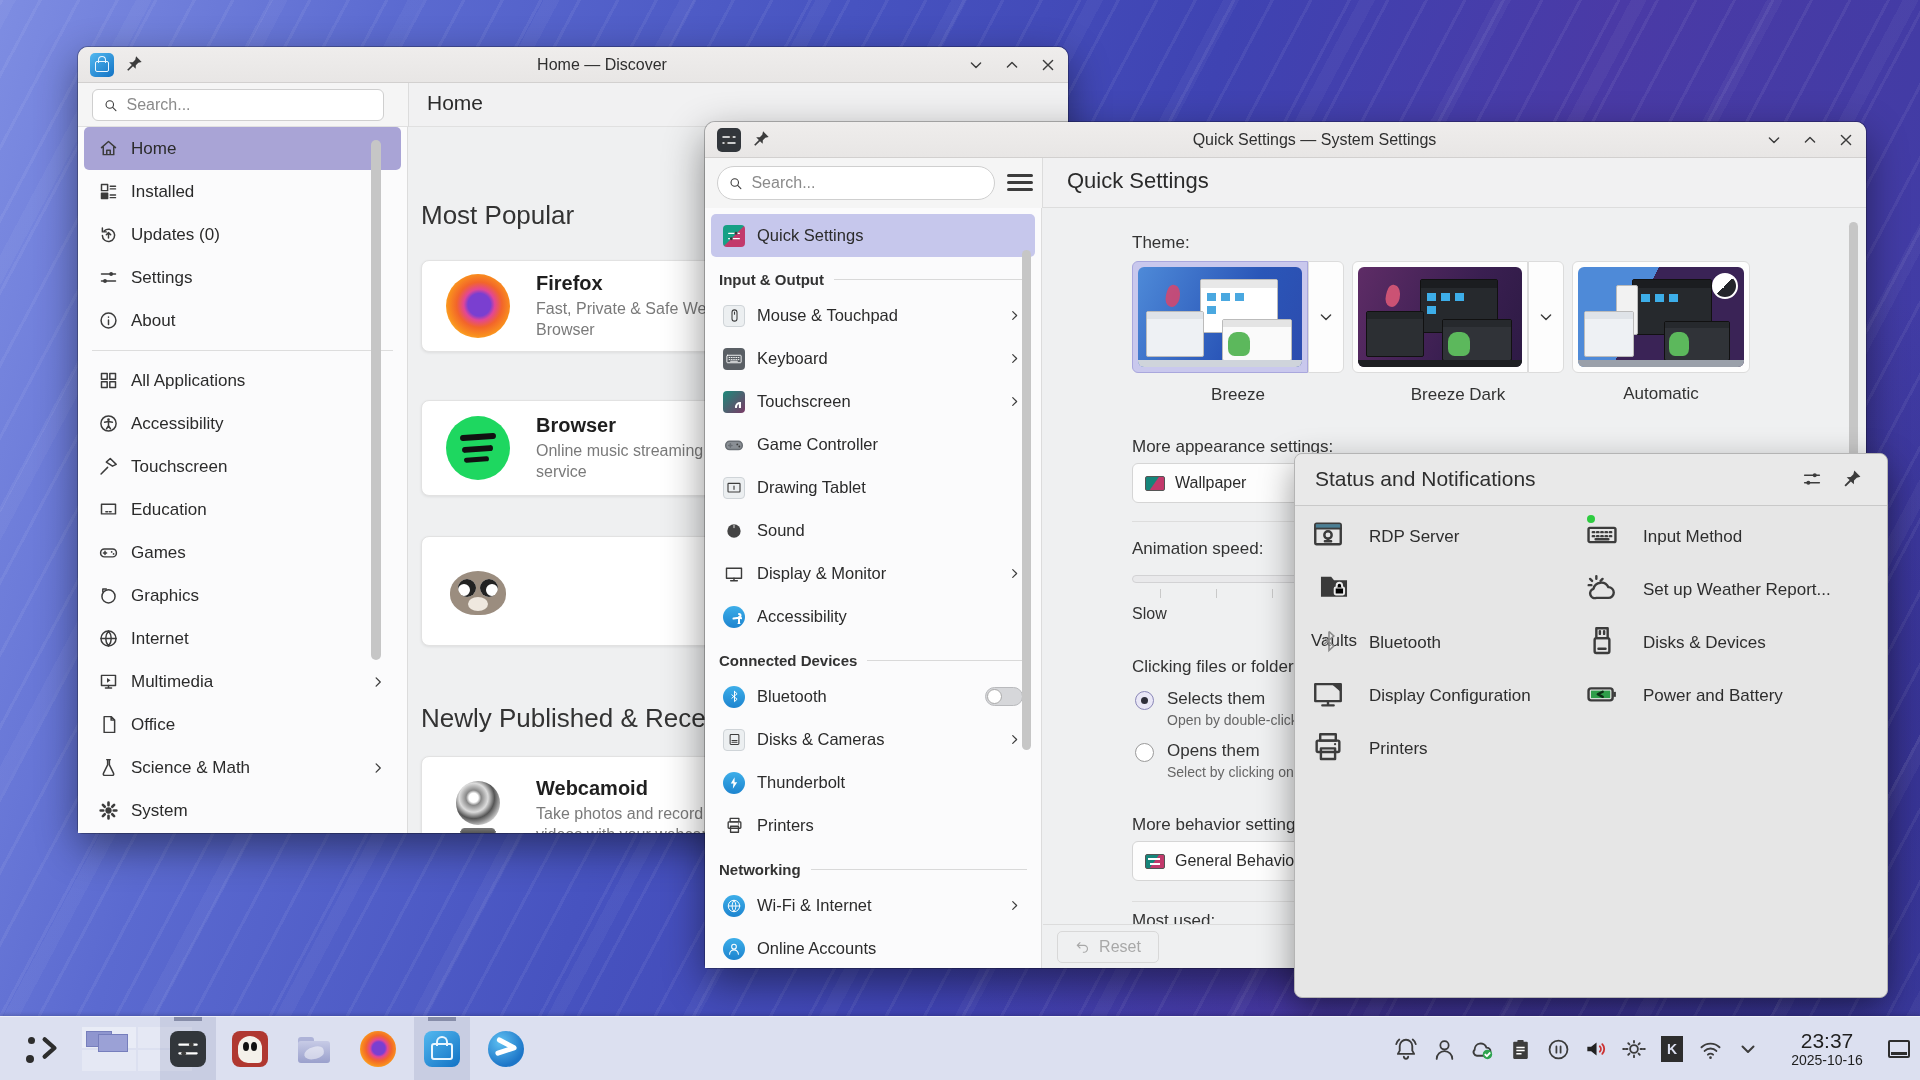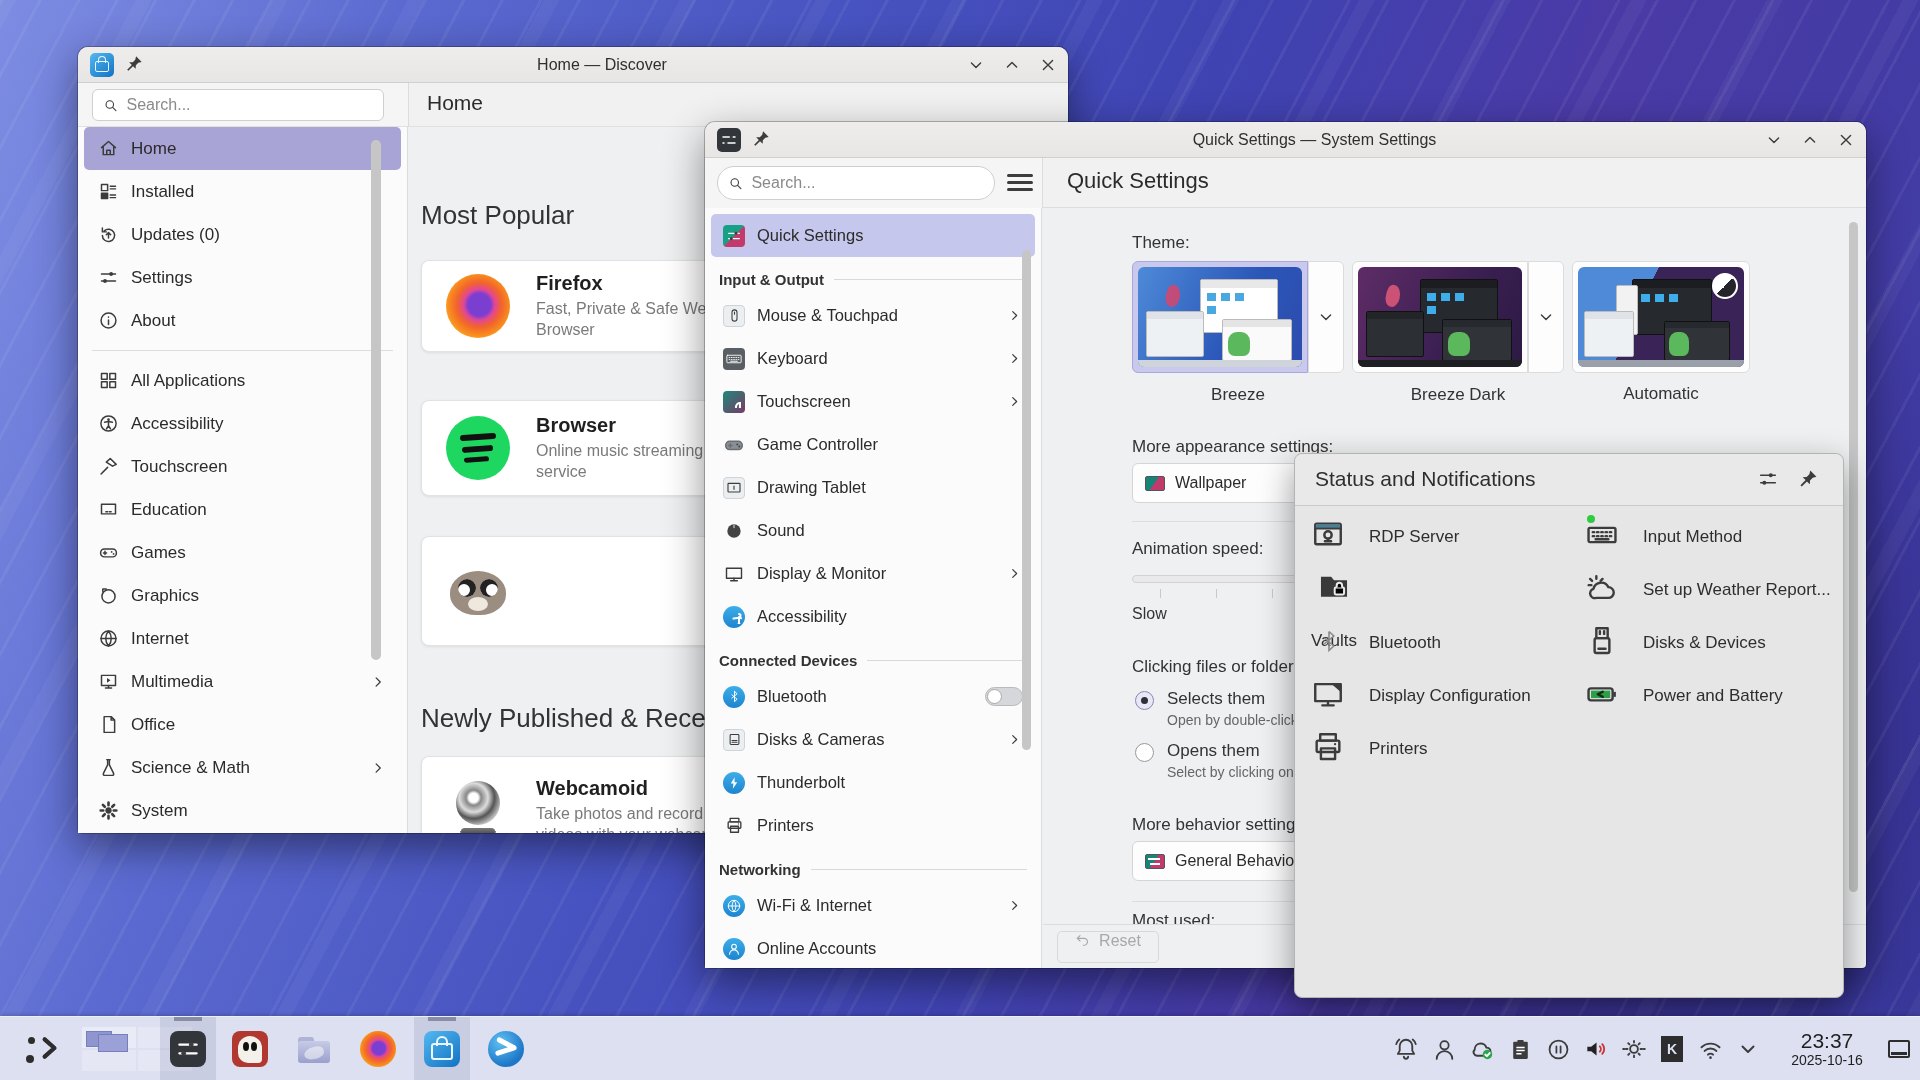--- a/index.html
+++ b/index.html
@@ -797,31 +797,31 @@
         </div>
         <span>General Behavior</span>
       </div>
       <div style="position:absolute; left:89px; top:692px; width:620px; height:1px; background:#ddd;"></div>
       <div style="position:absolute; left:89px; top:702px; height:13px; overflow:hidden;">
         <div class="label17">Most used:</div>
       </div>
     </div>
 
     <div class="abs" style="left:338px; top:802px; width:823px; height:44px; border-top:1px solid #dcdcdc;">
-      <div style="position:absolute; left:14px; top:6px; width:102px; height:32px; border:1px solid #d8d8d8; border-radius:5px; display:flex; align-items:flex-start; justify-content:center; gap:8px; color:#a8a8a8; font-size:16px;">
+      <div style="position:absolute; left:14px; top:6px; width:102px; height:32px; border:1px solid #d8d8d8; border-radius:5px; display:flex; align-items:center; justify-content:center; gap:8px; color:#a8a8a8; font-size:16px;">
         <svg width="16" height="16" style="stroke:#a8a8a8; fill:none; stroke-width:1.7; stroke-linecap:round;">
             <use href="#s-undo"></use>
           </svg>
         <span>Reset</span>
       </div>
     </div>
     <div class="scrollpill" style="left:1144px; top:100px; height:670px; width:9px;"></div>
   </div>
 
-  <div class="abs" style="left:1294px; top:453px; width:550px; height:545px; background:#e6e6e6; border:1px solid #b4b4b4; border-radius:8px; box-shadow:0 12px 34px rgba(0,0,0,.4);">
+  <div class="abs" style="left:1294px; top:453px; width:594px; height:545px; background:#e6e6e6; border:1px solid #b4b4b4; border-radius:8px; box-shadow:0 12px 34px rgba(0,0,0,.4);">
     <div class="abs" style="left:0; top:0; width:100%; height:52px; border-bottom:1px solid #c9c9c9; border-radius:8px 8px 0 0; background:#e9e9e9;">
       <div style="position:absolute; left:20px; top:13px; font-size:21px; color:#2e2e2e;">Status and Notifications</div>
       <span style="position:absolute; right:64px; top:14px;"><svg class="ic" width="22" height="22">
             <use href="#s-sliders"></use>
           </svg></span>
       <span style="position:absolute; right:24px; top:14px;"><svg width="22" height="22">
             <use href="#s-pin"></use>
           </svg></span>
     </div>
 

